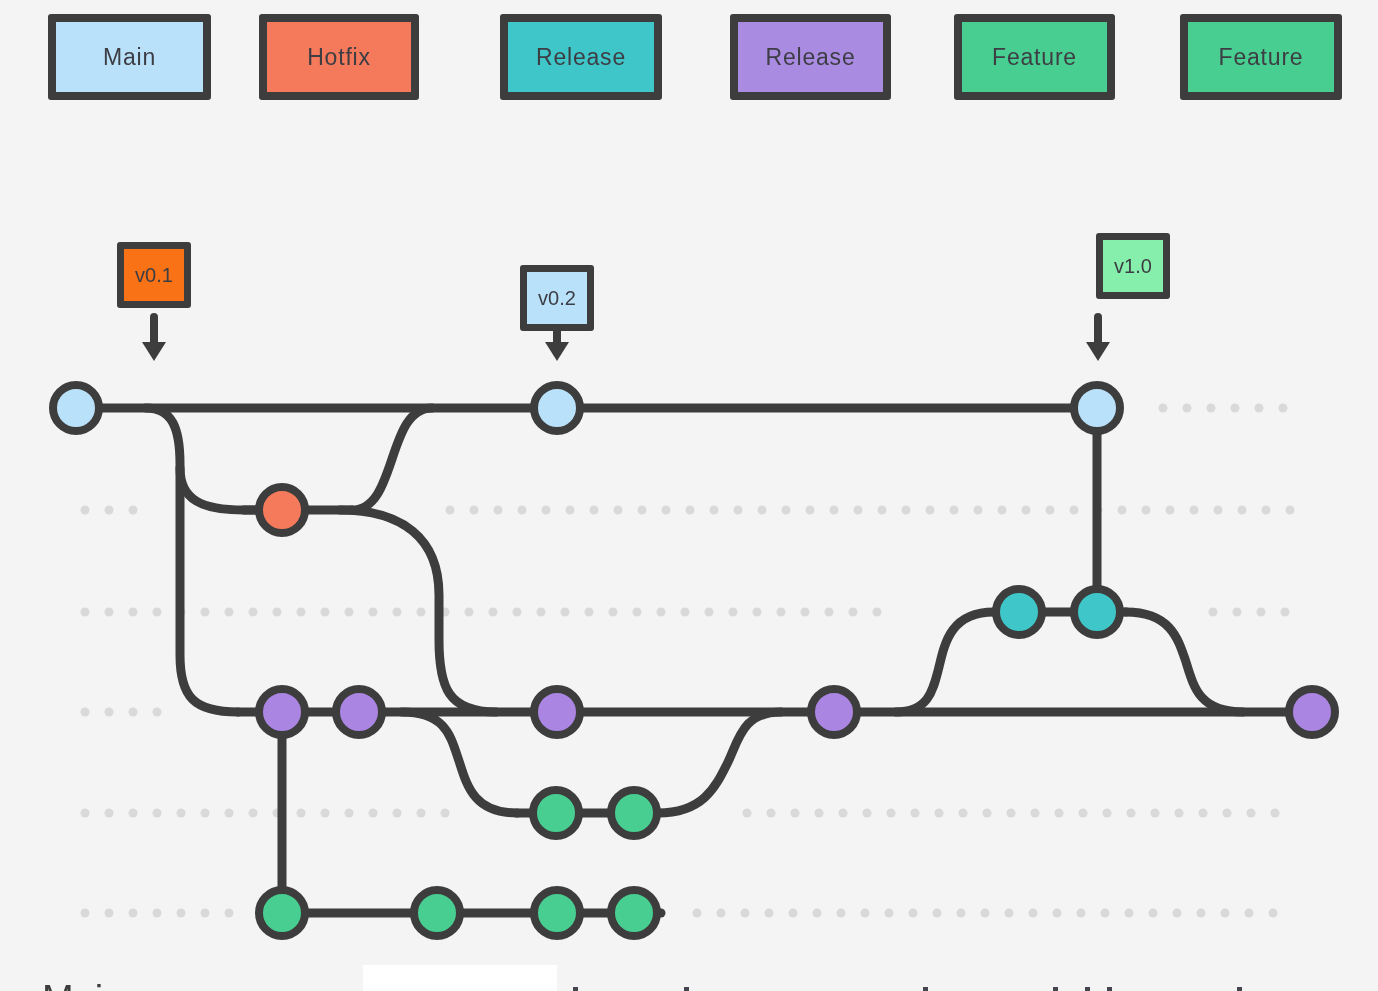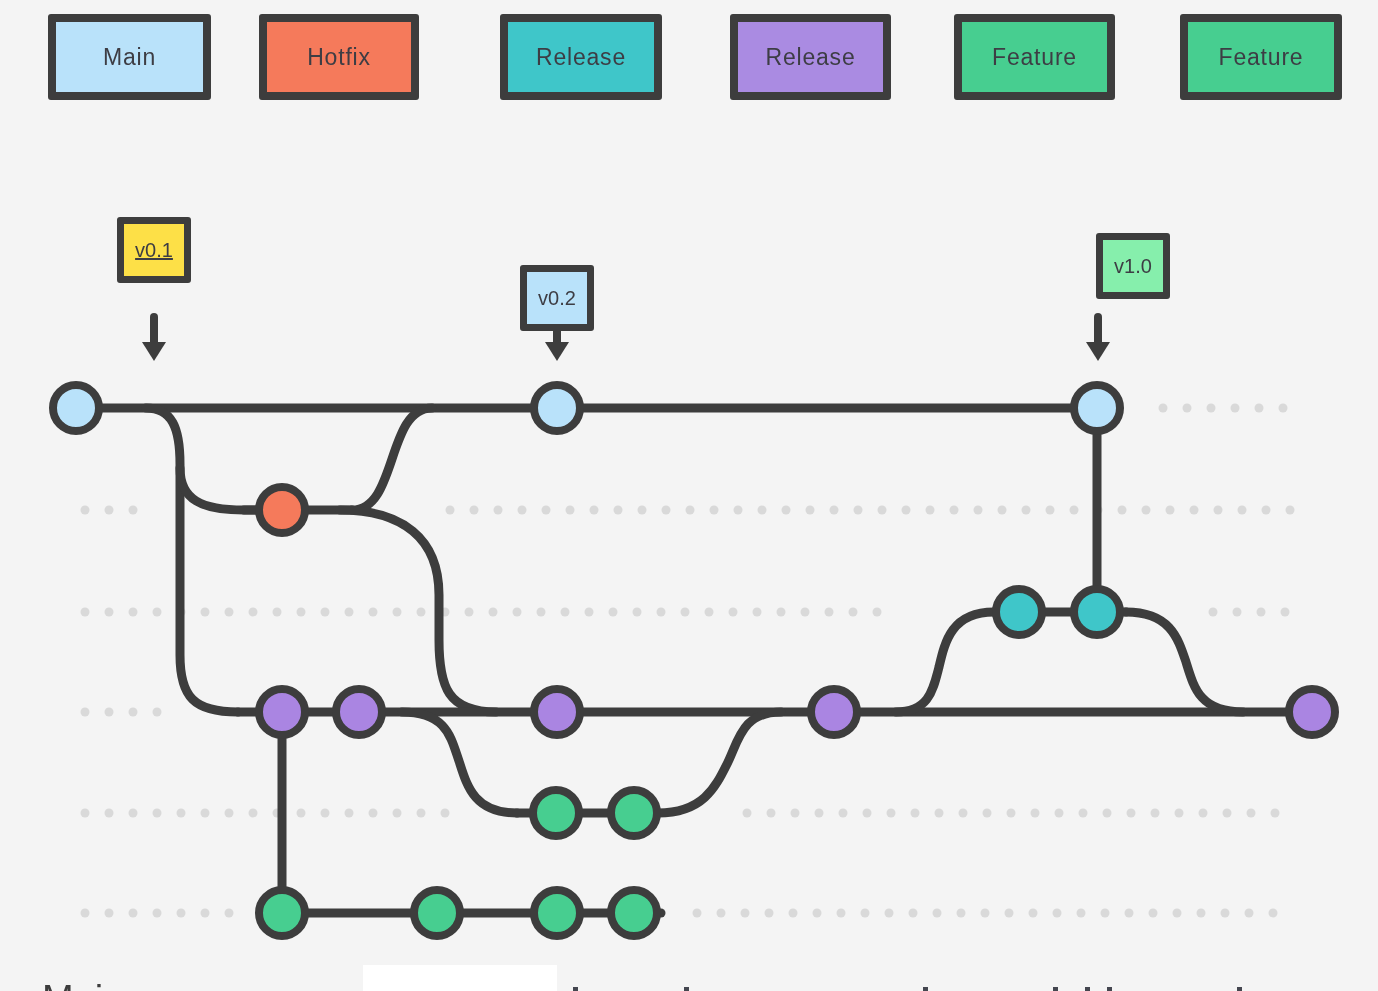--- a/index.html
+++ b/index.html
@@ -250,21 +250,21 @@
         <span>Release</span>
       </div>
       <div class="legend-box" style="left: 954px; width: 161px; background: rgb(71, 206, 144);">
         <span>Feature</span>
       </div>
       <div class="legend-box" style="left: 1180px; width: 162px; background: rgb(71, 206, 144);">
         <span>Feature</span>
       </div>
     </div>
   <div id="tags">
-      <div class="tag-box" style="left: 117px; top: 217px; background: #fde047; text-decoration: underline;">
+      <div class="tag-box" style="left: 117px; top: 242px; background: #f97316;">
         <span>v0.1</span>
       </div>
       <div class="tag-box" style="left: 520px; top: 233px; background: rgb(185, 226, 250); margin-top: 32px;">
         <span>v0.2</span>
       </div>
       <div class="tag-box" style="left: 1096px; top: 233px; background: #86efac;">
         <span>v1.0</span>
       </div>
     </div>
   <div id="caption">

